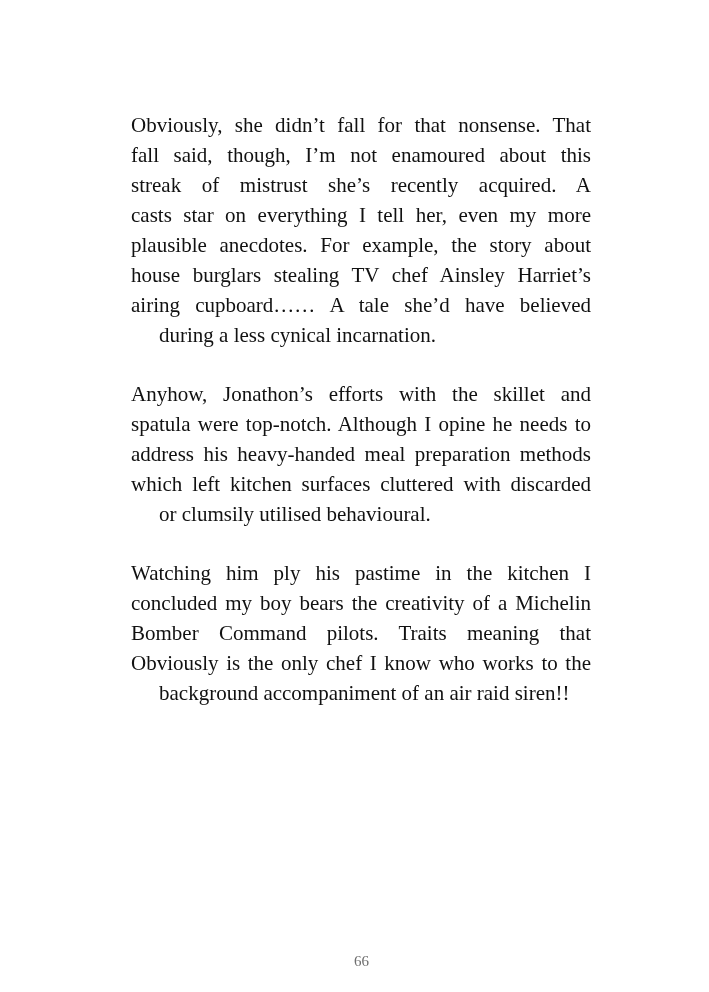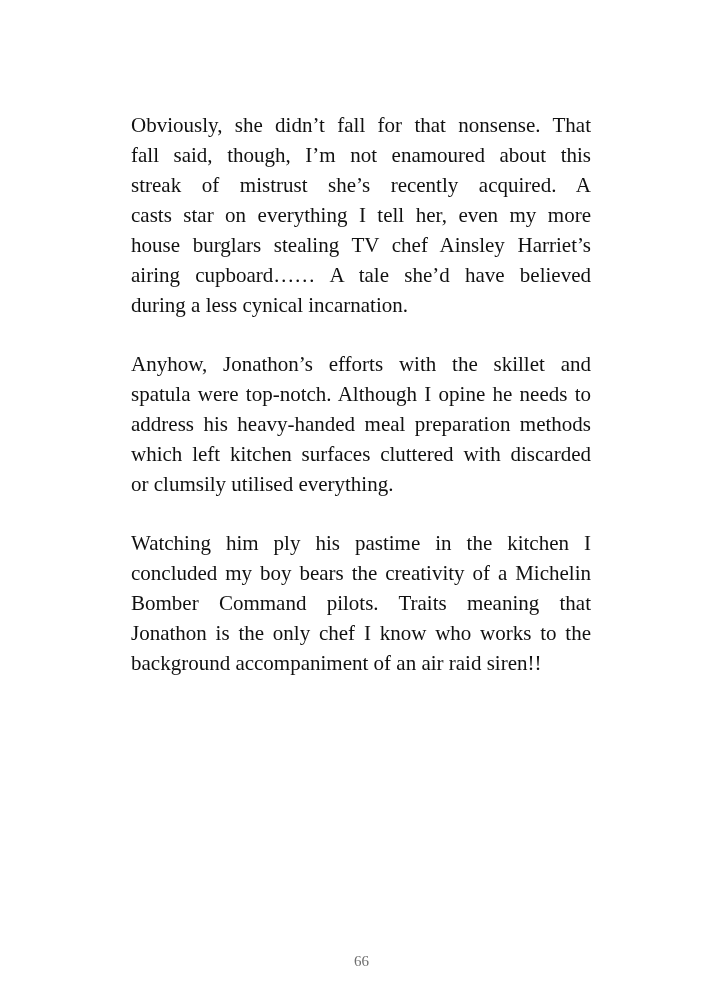--- a/index.html
+++ b/index.html
@@ -33,20 +33,21 @@
     display: block;
     height: 30px;
     line-height: 30px;
     text-align: justify;
     text-align-last: justify;
     white-space: normal;
   }
   .line.last {
     text-align: left;
     text-align-last: left;
+    margin-left: 28px;
   }
   .page-number {
     position: absolute;
     top: 937px;
     left: 0;
     width: 709px;
     height: 20px;
     line-height: 20px;
     text-align: center;
     font-size: 15px;
@@ -58,38 +59,39 @@
 
 <div class="page">
 
   <div class="text-block">
 
     <div class="para">
       <span class="line">Obviously, she didn’t fall for that nonsense. That</span>
       <span class="line">fall said, though, I’m not enamoured about this</span>
       <span class="line">streak of mistrust she’s recently acquired. A</span>
       <span class="line">casts star on everything I tell her, even my more</span>
+      <span class="line">plausible anecdotes. For example, the story about</span>
       <span class="line">house burglars stealing TV chef Ainsley Harriet’s</span>
       <span class="line">airing cupboard…… A tale she’d have believed</span>
       <span class="line last">during a less cynical incarnation.</span>
     </div>
 
     <div class="para">
       <span class="line">Anyhow, Jonathon’s efforts with the skillet and</span>
       <span class="line">spatula were top-notch. Although I opine he needs to</span>
       <span class="line">address his heavy-handed meal preparation methods</span>
       <span class="line">which left kitchen surfaces cluttered with discarded</span>
-      <span class="line last">or clumsily utilised everything.</span>
+      <span class="line last">or clumsily utilised behavioural.</span>
     </div>
 
     <div class="para">
       <span class="line">Watching him ply his pastime in the kitchen I</span>
       <span class="line">concluded my boy bears the creativity of a Michelin</span>
       <span class="line">Bomber Command pilots. Traits meaning that</span>
-      <span class="line">Jonathon is the only chef I know who works to the</span>
+      <span class="line">Obviously is the only chef I know who works to the</span>
       <span class="line last">background accompaniment of an air raid siren!!</span>
     </div>
 
   </div>
 
   <div class="page-number">66</div>
 
 </div>
 
 </body></html>

